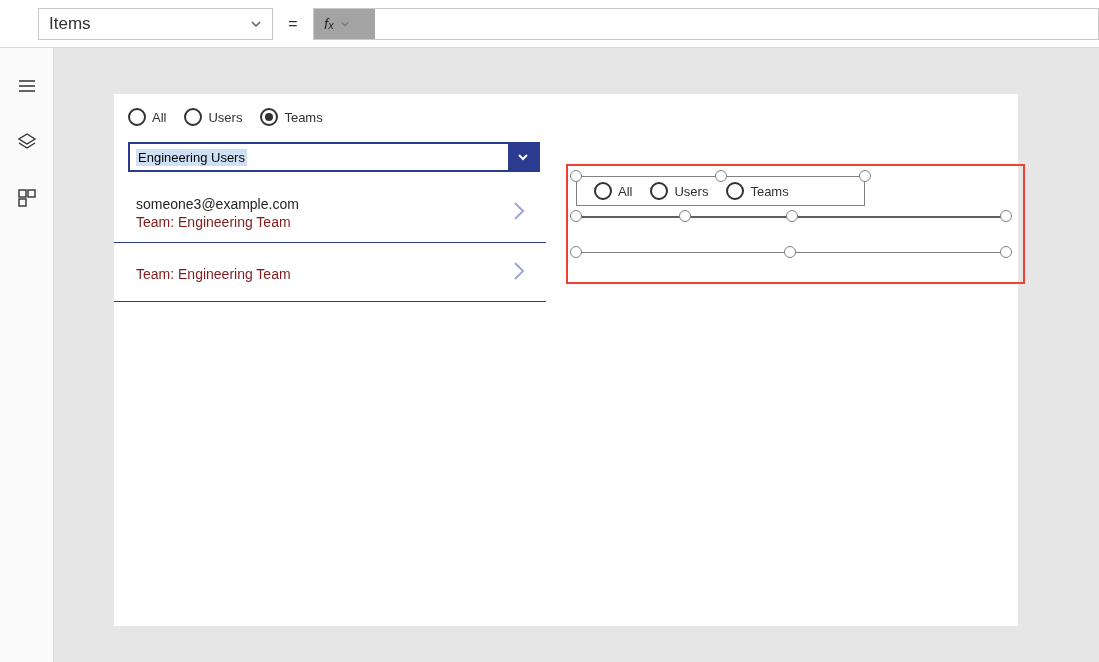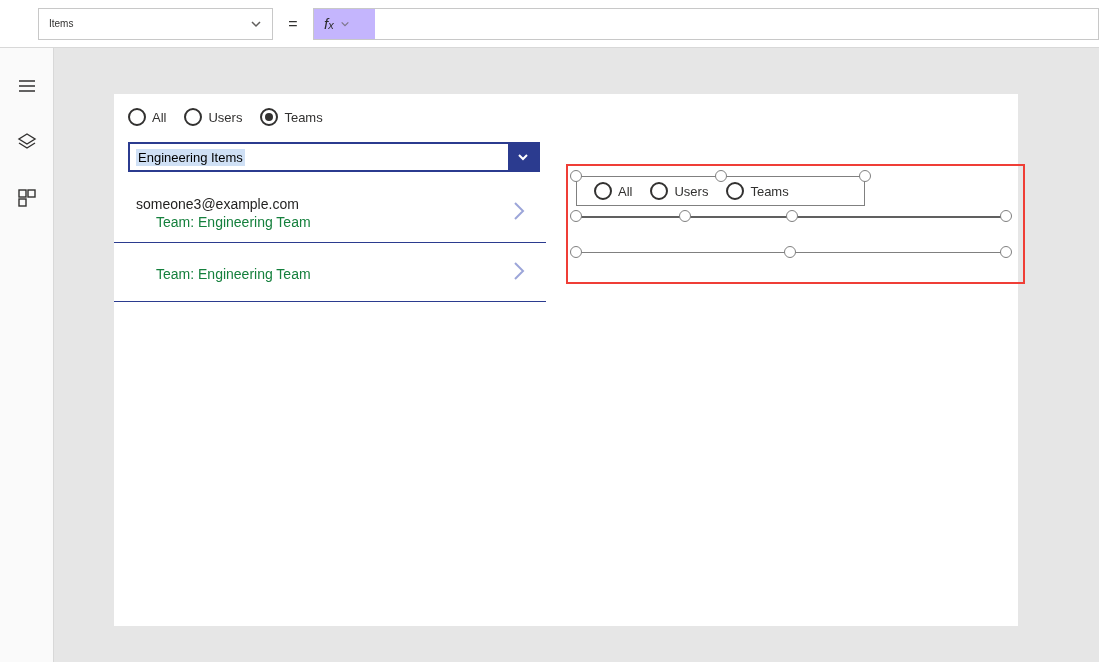--- a/index.html
+++ b/index.html
@@ -14,36 +14,36 @@
     border-bottom: 1px solid #d8d8d8;
     display: flex;
     align-items: center;
     padding-left: 38px;
   }
   .property-select {
     width: 235px; height: 32px;
     border: 1px solid #c8c8c8;
     display: flex; align-items: center; justify-content: space-between;
     padding: 0 10px;
-    font-size: 10px; color: #323130;
+    font-size: 17px; color: #323130;
     background: #fff;
     cursor: pointer;
   }
   .chevron-small svg { display:block; }
   .equals {
     width: 40px; text-align: center;
     font-size: 16px; color: #323130;
   }
   .fx-box {
     height: 32px;
     border: 1px solid #c8c8c8;
     display: flex; align-items: center;
     padding: 0 10px;
     flex: 1;
-    background: #c4b5fd;
+    background: #a3a3a3;
   }
   .fx-label { font-style: italic; font-size: 15px; color:#2b2b2b; margin-right:2px;}
   .fx-label .x { font-size:11px; font-style:italic;}
   .fx-box .chevron-small { margin-left:4px; opacity:.7;}
   .fx-input { flex:1; height:32px; border:none; outline:none; font-size:14px; padding:0 8px;}
 
   
   .left-rail {
     position: absolute;
     top: 48px; left: 0; bottom: 0;
@@ -121,21 +121,21 @@
     position:absolute;
     left:0; top:88px; width:432px;
   }
   .list-item {
     border-bottom: 1px solid #2b3b8f;
     padding: 14px 18px 12px 22px;
     display:flex; align-items:center; justify-content:space-between;
     cursor:pointer;
   }
   .list-item .primary { font-size: 14px; color:#201f1e; }
-  .list-item .secondary { font-size: 14px; color:#15803d; margin-top:2px;margin-left:20px;}
+  .list-item .secondary { font-size: 14px; color:#7f1d1d; margin-top:2px;}
   .list-arrow svg { stroke:#5c6bc0; stroke-width:2; fill:none; }
   .list-arrow { opacity:.6; }
 
   
   .selection-frame {
     position:absolute;
     left: 452px; top: 70px;
     width: 459px; height: 120px;
     border: 2px solid #ef3e36;
     pointer-events:none;
@@ -227,21 +227,21 @@
         <div class="radio">
           <div class="radio-circle">
             <div class="radio-dot"></div>
           </div>
           <span>Teams</span>
         </div>
       </div>
 
     <div class="dropdown">
       <div class="dropdown-text">
-        <span class="sel">Engineering Items</span>
+        <span class="sel">Engineering Users</span>
       </div>
       <div class="dropdown-btn">
         <svg width="14" height="14" viewBox="0 0 14 14">
             <path d="M3 5 L7 9 L11 5"></path>
           </svg>
       </div>
     </div>
 
     <div class="list" id="results-list">
         <div class="list-item">

